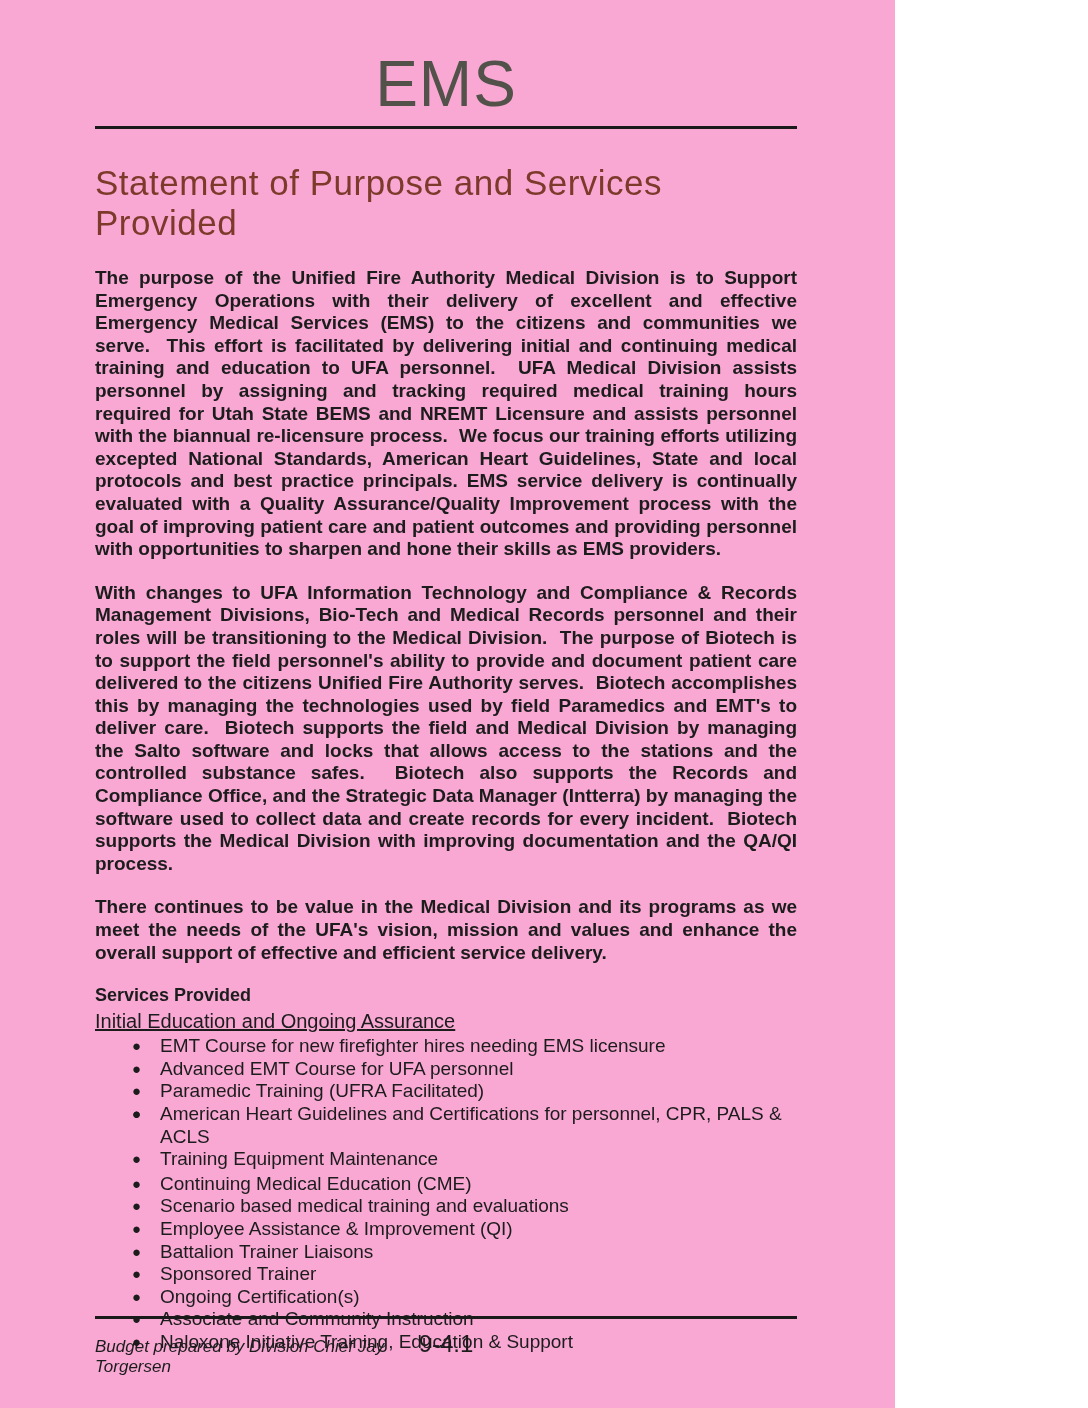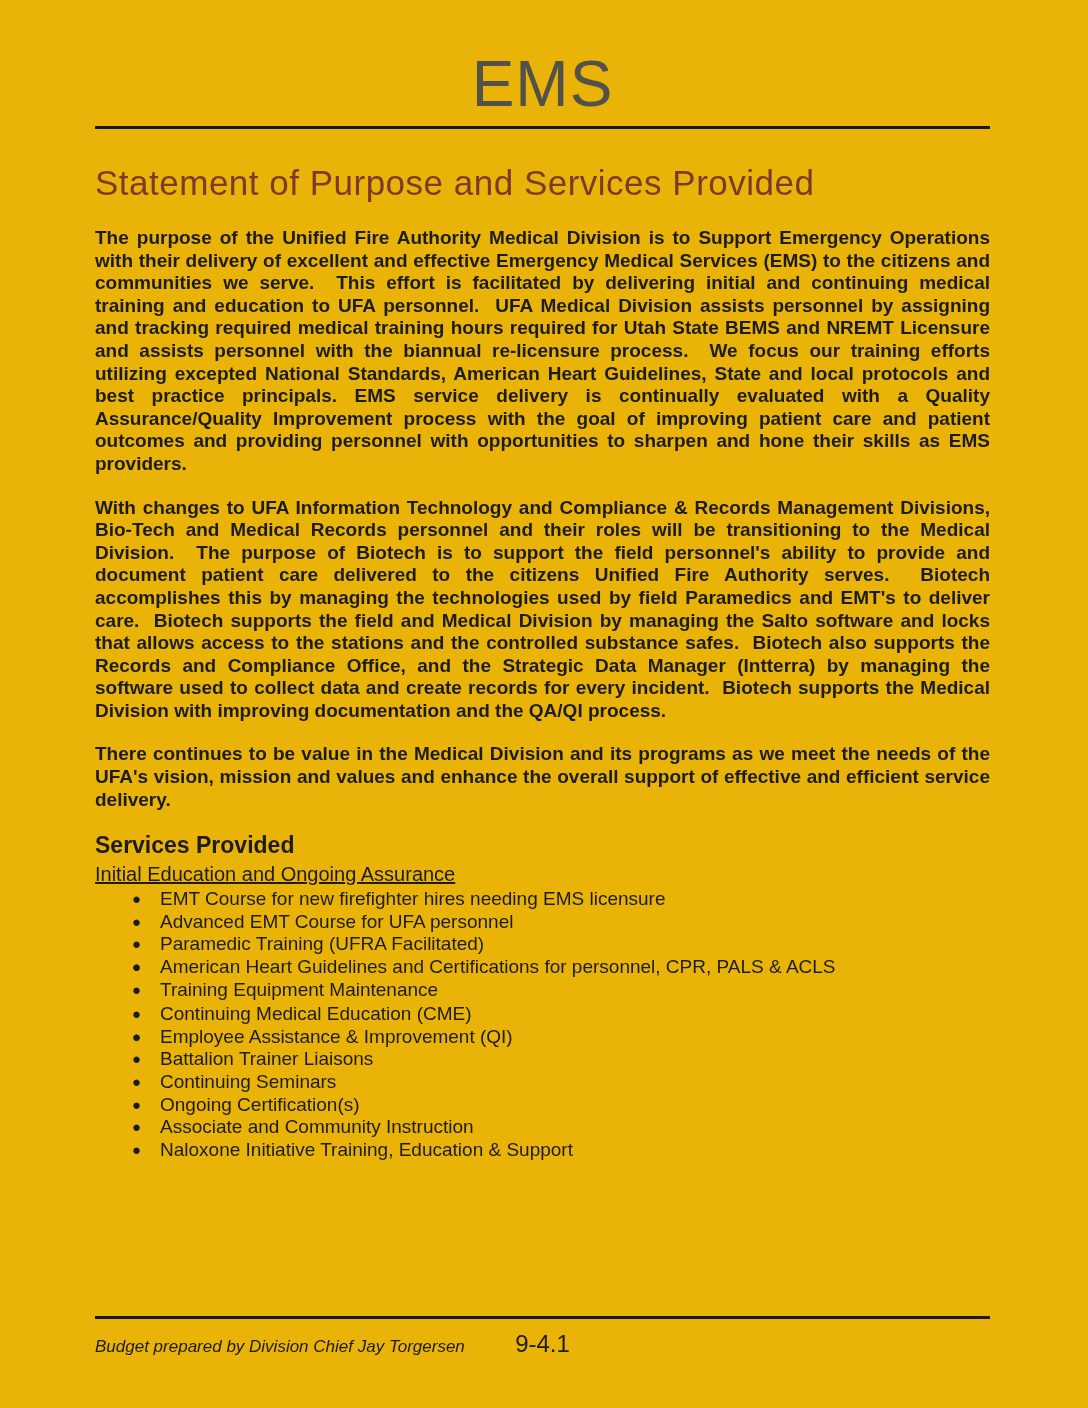--- a/index.html
+++ b/index.html
@@ -2,23 +2,23 @@
 <html><head>
 <meta charset="utf-8">
 <style>
   html, body {
     margin: 0;
     padding: 0;
     background: #ffffff;
   }
   .page {
     position: relative;
-    width: 1088px;
+    width: 895px;
     height: 1408px;
-    background: #eab308;
+    background: #f9a8d4;
     font-family: "Liberation Sans", sans-serif;
     color: #1c1c1c;
     overflow: hidden;
   }
   .content {
     position: absolute;
     left: 95px;
     right: 98px;
     top: 0;
   }
@@ -46,21 +46,21 @@
   .body-par {
     margin: 0 0 21px 0;
     font-size: 19px;
     line-height: 22.6px;
     text-align: justify;
     white-space: pre-wrap;
     font-weight: bold;
   }
   .services-heading {
     margin: 10px 0 4px 0;
-    font-size: 23px;
+    font-size: 18px;
     font-weight: 700;
   }
   .sub-heading {
     margin: 2px 0 2px 0;
     font-size: 20px;
     font-weight: 400;
     text-decoration: underline;
   }
   ul.bullet-list {
     list-style: none;
@@ -123,24 +123,24 @@
       <li><span class="bullet">●</span><span>EMT Course for new firefighter hires needing EMS licensure</span></li>
       <li><span class="bullet">●</span><span>Advanced EMT Course for UFA personnel</span></li>
       <li><span class="bullet">●</span><span>Paramedic Training (UFRA Facilitated)</span></li>
       <li><span class="bullet">●</span></li>
       <li><span class="bullet">●</span><span>American Heart Guidelines and Certifications for personnel, CPR, PALS &amp; ACLS</span></li>
       <li><span class="bullet">●</span><span>Training Equipment Maintenance</span></li>
     </ul>
 
     <ul class="bullet-list">
       <li><span class="bullet">●</span><span>Continuing Medical Education (CME)</span></li>
-      <li><span class="bullet">●</span></li>
+      <li><span class="bullet">●</span><span>Scenario based medical training and evaluations</span></li>
       <li><span class="bullet">●</span><span>Employee Assistance &amp; Improvement (QI)</span></li>
       <li><span class="bullet">●</span><span>Battalion Trainer Liaisons</span></li>
-      <li><span class="bullet">●</span><span>Continuing Seminars</span></li>
+      <li><span class="bullet">●</span><span>Sponsored Trainer</span></li>
       <li><span class="bullet">●</span><span>Ongoing Certification(s)</span></li>
       <li><span class="bullet">●</span><span>Associate and Community Instruction</span></li>
       <li><span class="bullet">●</span><span>Naloxone Initiative Training, Education &amp; Support</span></li>
     </ul>
 
   </div>
 
   <div class="footer">
     <span class="prepared-by">Budget prepared by Division Chief Jay Torgersen</span>
     <span class="page-number">9-4.1</span>

